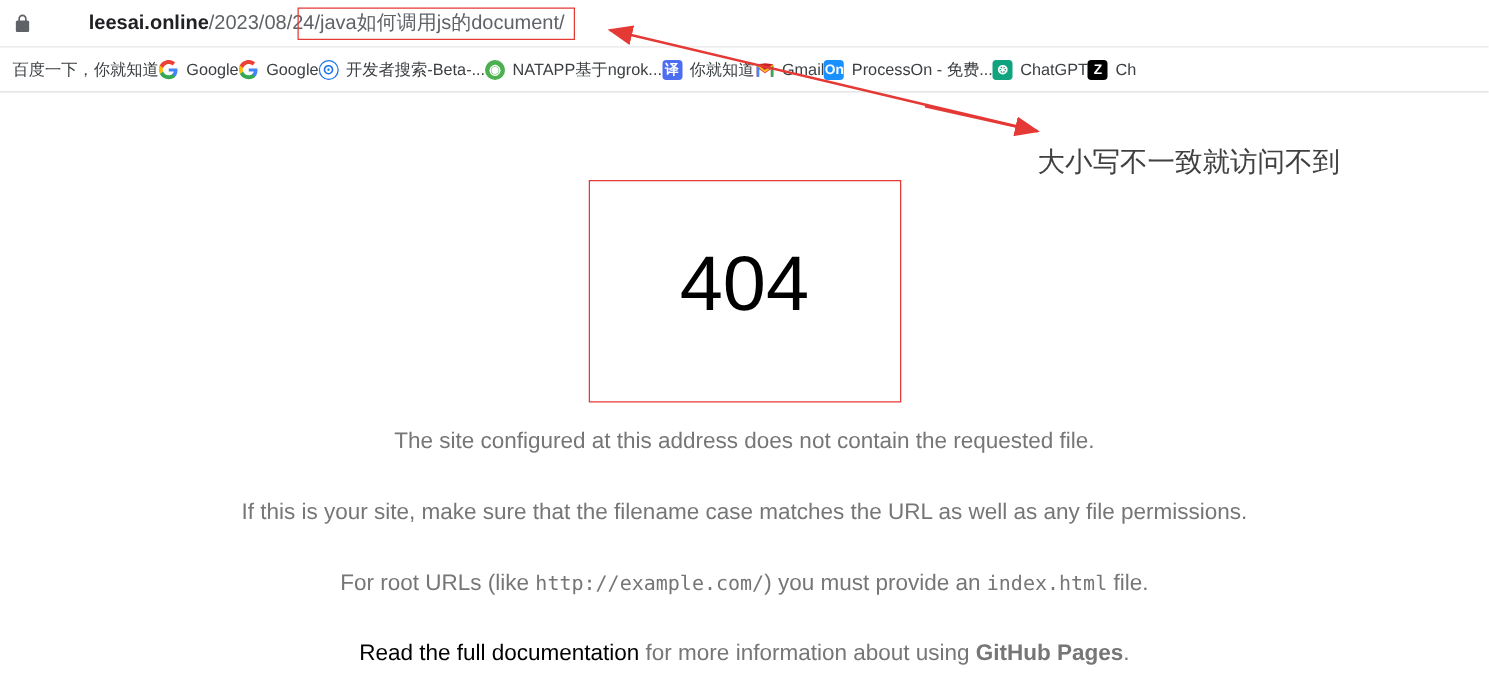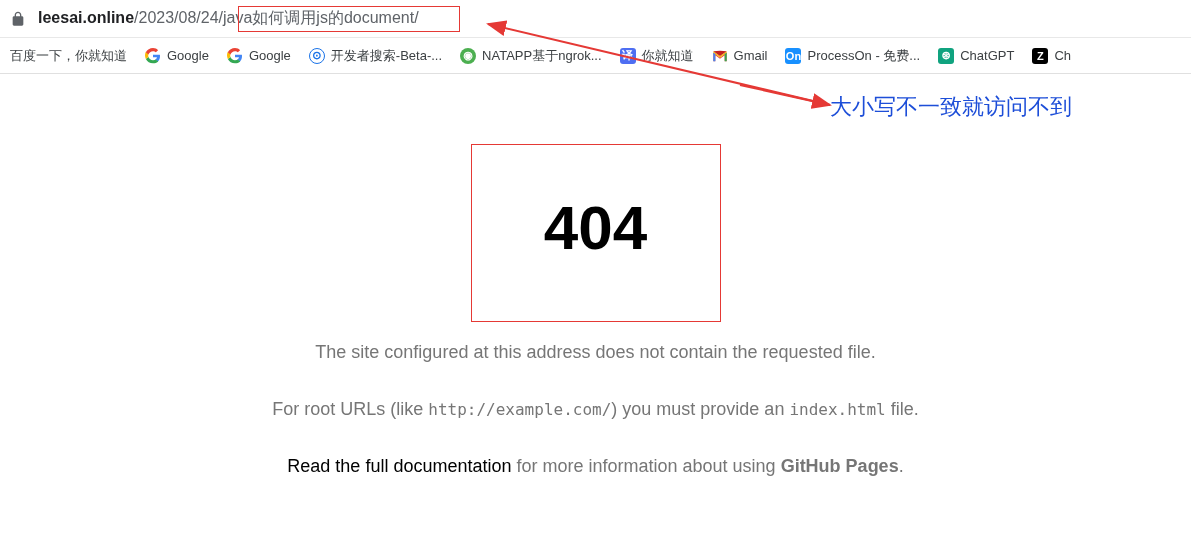--- a/index.html
+++ b/index.html
@@ -32,33 +32,33 @@
     }
     .url-text {
       font-size: 16px;
       color: #5f6368;
       font-family: Arial, sans-serif;
       position: relative;
     }
     .url-domain {
       color: #202124;
       font-weight: bold;
+      margin-left: 33px;
     }
     .url-highlight-box {
       position: absolute;
       border: 1px solid #e53935;
       height: 26px;
       pointer-events: none;
     }
     .bookmarks-bar {
       height: 36px;
       display: flex;
       align-items: center;
       padding: 0 10px;
-      gap: 18px;
       background: #fff;
       border-bottom: 1px solid #e0e0e0;
       overflow: hidden;
       white-space: nowrap;
     }
     .bookmark-item {
       display: flex;
       align-items: center;
       gap: 6px;
       font-size: 13px;
@@ -86,21 +86,21 @@
       margin: 0 auto;
       display: flex;
       flex-direction: column;
       align-items: center;
       justify-content: center;
       position: relative;
       left: 0;
     }
     .error-code {
       font-size: 62px;
-      font-weight: bold;
+      font-weight: normal;
       color: #000;
       line-height: 1;
       margin-top: -10px;
     }
     .error-text {
       font-size: 20px;
       color: #333;
       margin-top: 40px;
       font-weight: bold;
     }
@@ -121,23 +121,23 @@
     }
     .link {
       color: #000000;
       cursor: pointer;
     }
     .bold {
       font-weight: bold;
     }
     .annotation {
       position: absolute;
-      top: 92px;
+      top: 115px;
       left: 830px;
-      color: #1d4ed8;
+      color: #404040;
       font-size: 22px;
       font-family: "Microsoft YaHei", sans-serif;
     }
     .arrow-svg {
       position: absolute;
       top: 20px;
       left: 480px;
       pointer-events: none;
     }
     .bi-dev { background:#fff; color:#1a73e8; border:1px solid #1a73e8; border-radius:50%;}
@@ -241,20 +241,21 @@
 
 <div class="annotation">大小写不一致就访问不到</div>
 
 <div class="content-area">
   <div class="error-box">
     <div class="error-code">404</div>
   </div>
 
   <div class="message-area">
     <p class="msg-line">The site configured at this address does not contain the requested file.</p>
+    <p class="msg-line">If this is your site, make sure that the filename case matches the URL as well as any file permissions.</p>
     <p class="msg-line">
       <span>For root URLs (like </span><code>http://example.com/</code><span>) you must provide an </span><code>index.html</code><span> file.</span>
     </p>
     <p class="msg-line">
       <span class="link">Read the full documentation</span><span> for more information about using </span><span class="bold">GitHub Pages</span><span>.</span>
     </p>
   </div>
 </div>
 
 </body></html>

